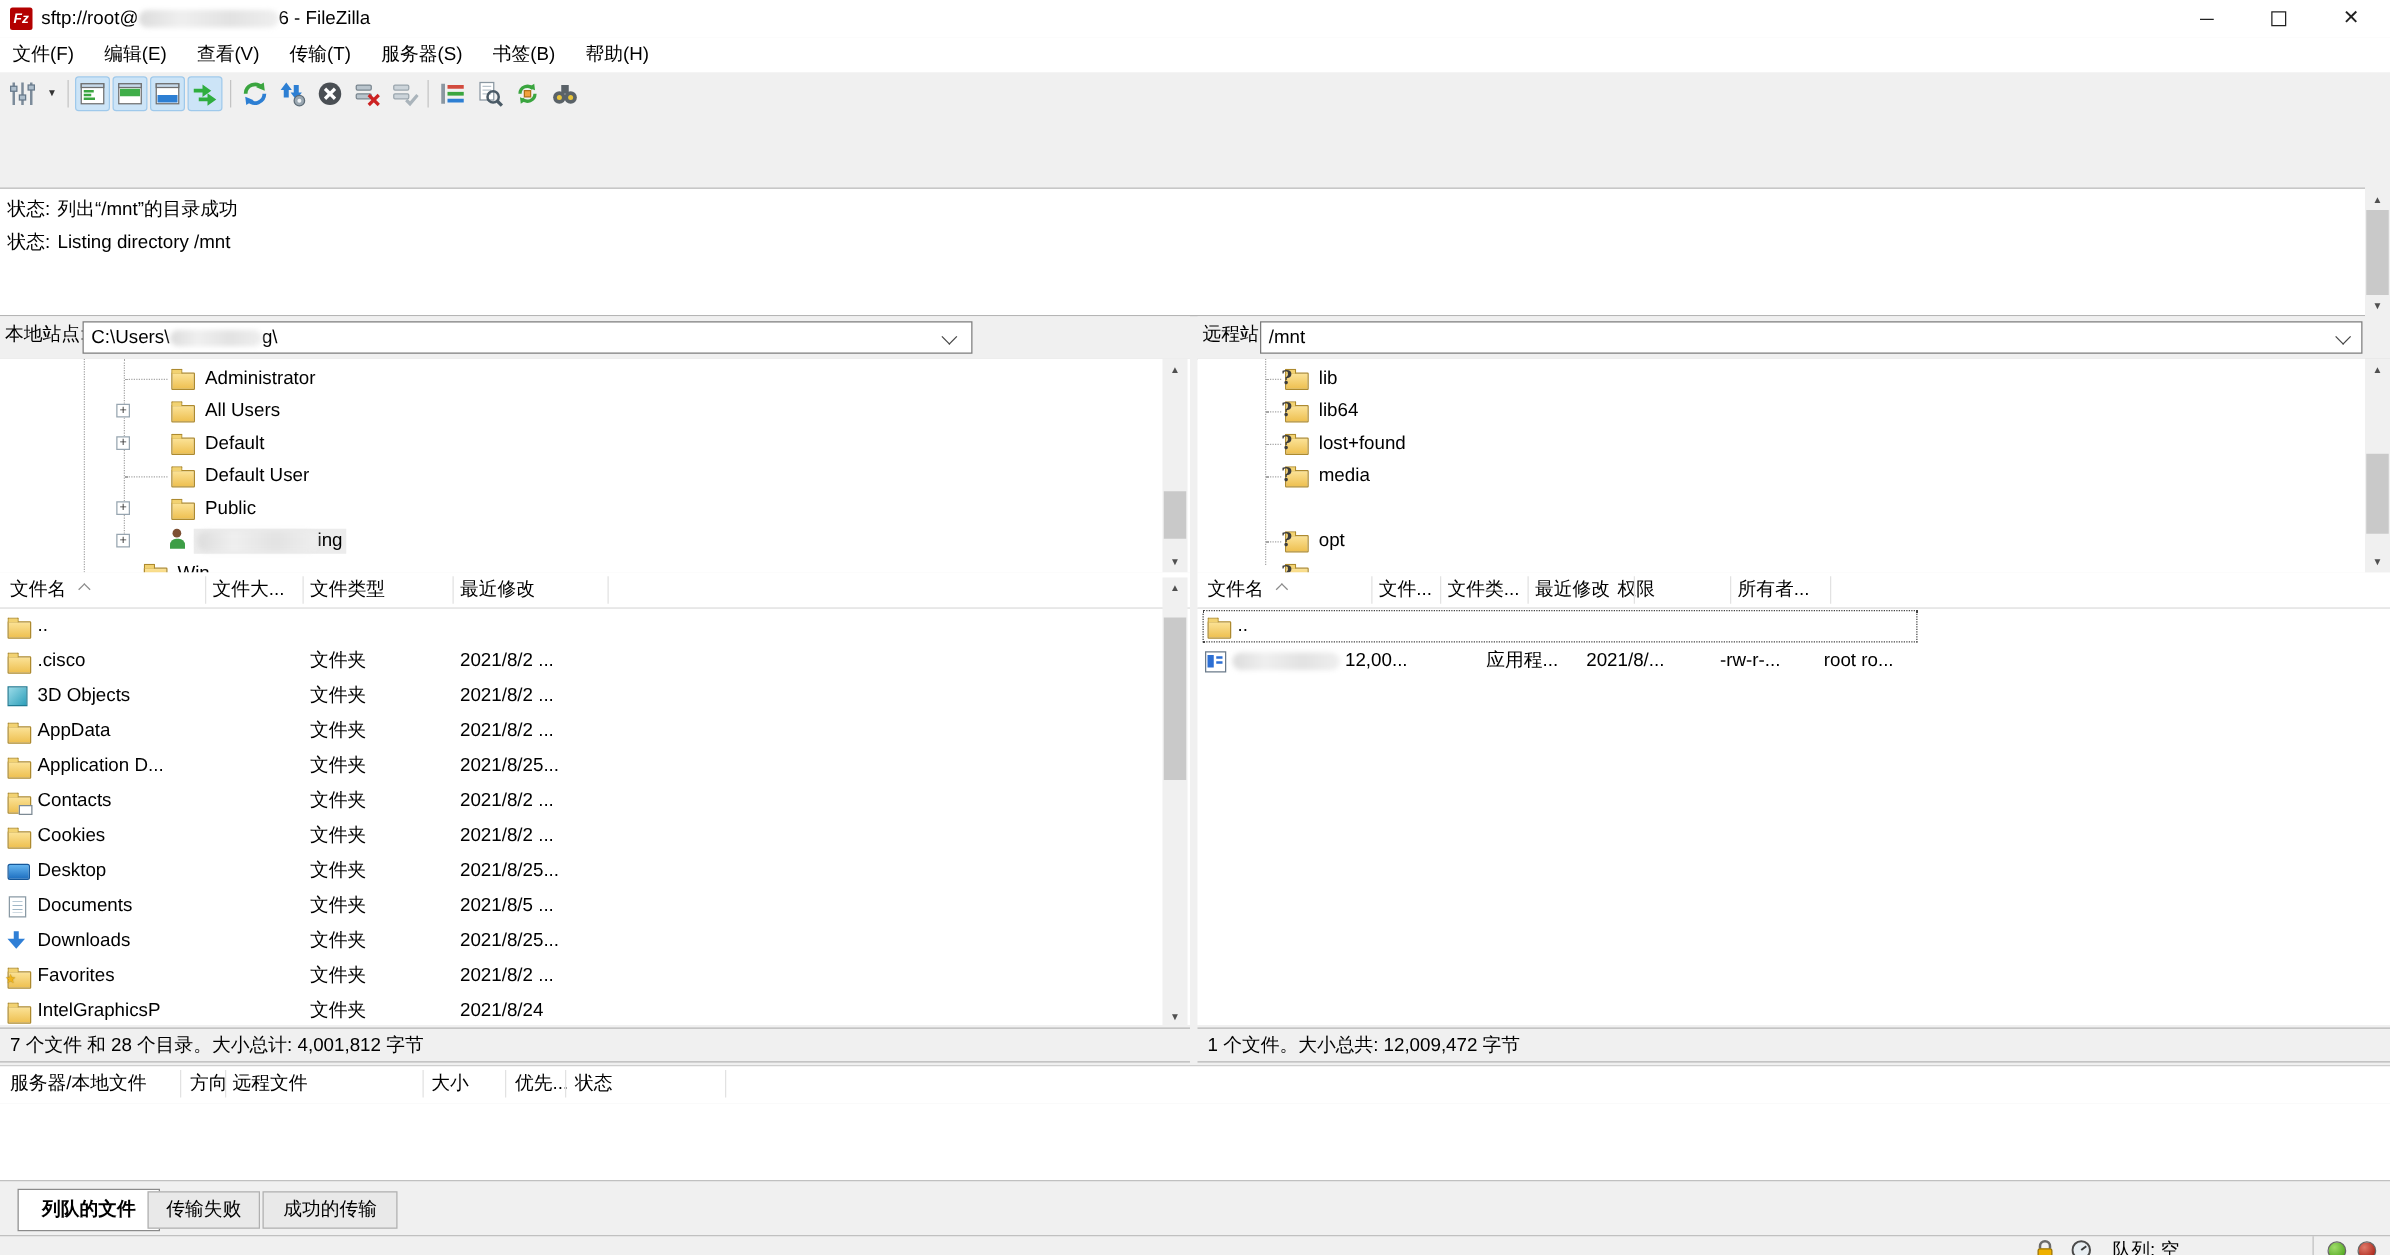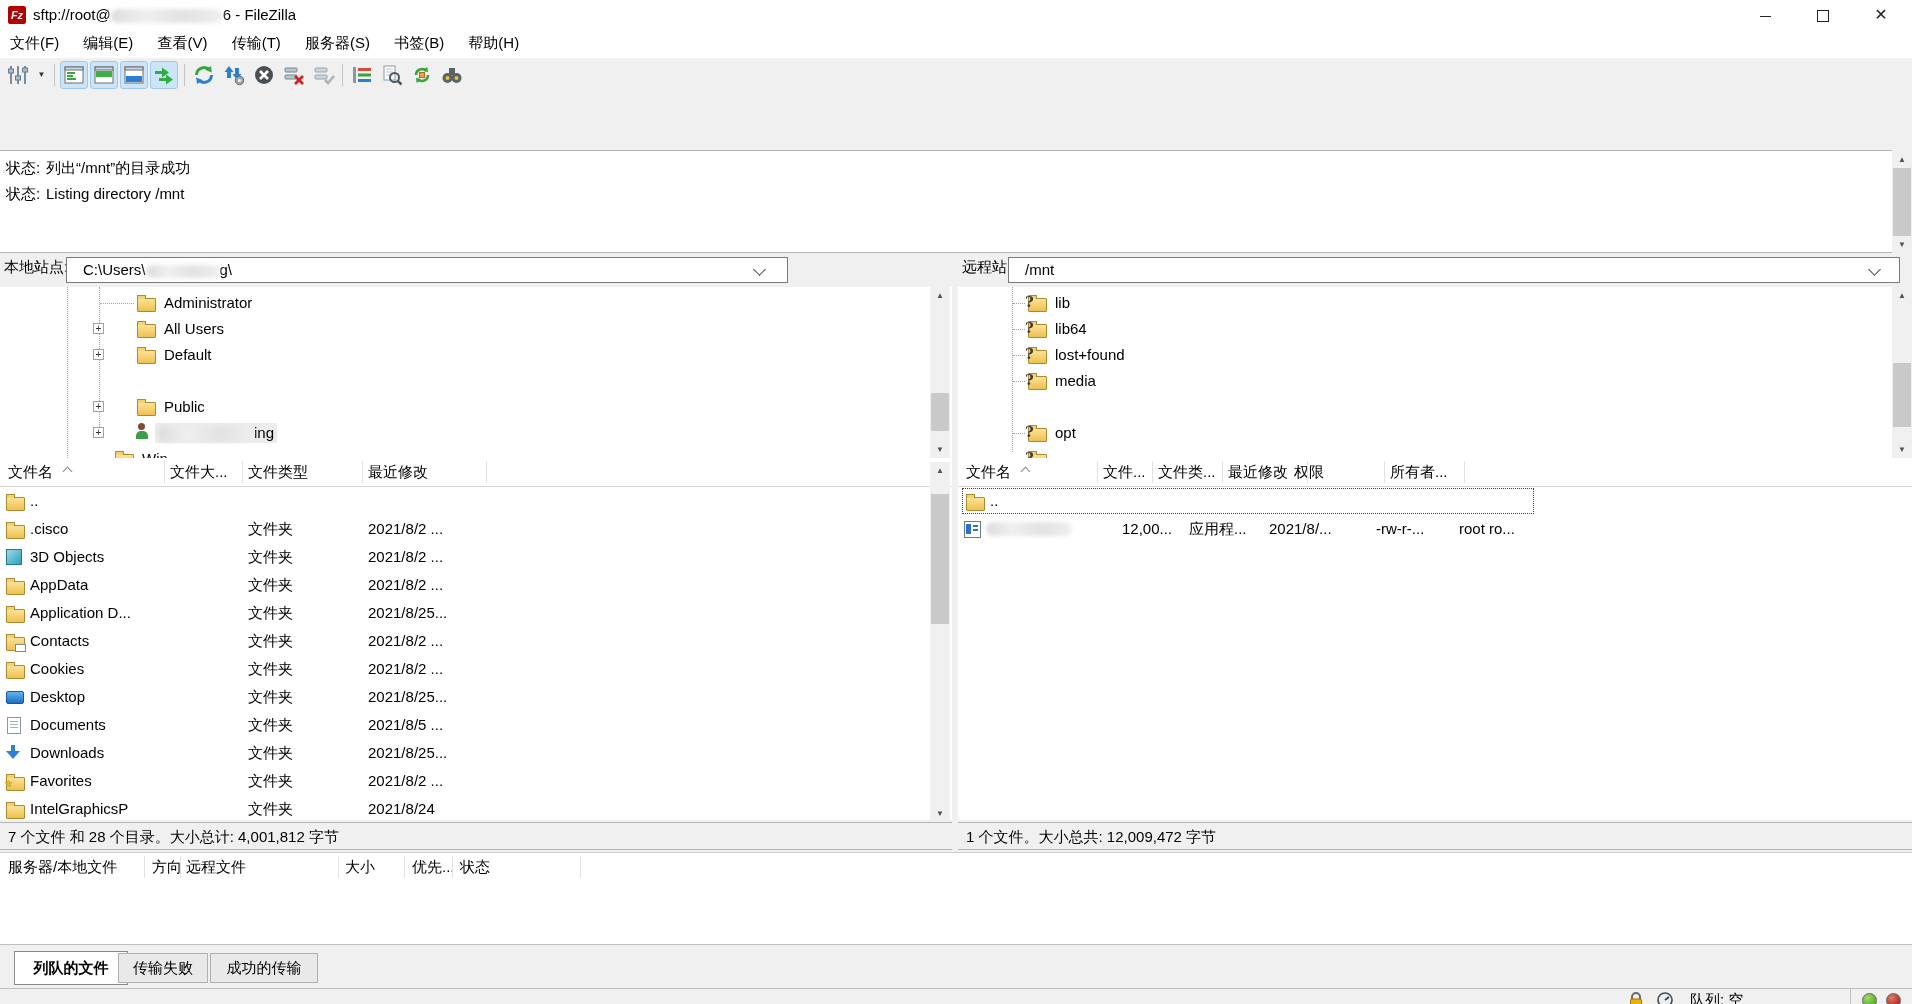--- a/index.html
+++ b/index.html
@@ -33,21 +33,21 @@
   .blur{display:inline-block;vertical-align:middle;border-radius:7px;
         background:linear-gradient(90deg,#dcdcdc,#efefef 30%,#e2e2e2 65%,#efefef);filter:blur(2px)}
   
   .log{left:0;top:150px;width:1892px;height:103px;background:#fff;border-top:1px solid #b5b5b5;
        border-bottom:1px solid #b5b5b5;padding:4px 0 0 0;box-sizing:border-box}
   .logline{height:26px;line-height:26px;padding-left:6px;white-space:nowrap}
   .logpre{display:inline-block;min-width:40px}
   
   .sitebar{position:absolute;height:34px;background:#f0f0f0}
   .combo{position:absolute;background:#fff;border:1px solid #7a7a7a;height:24px;line-height:24px;
-         padding-left:16px;white-space:nowrap}
+         padding-left:6px;white-space:nowrap}
   .chev{position:absolute;width:8px;height:8px;border-right:1.5px solid #444;border-bottom:1.5px solid #444;
         transform:rotate(45deg)}
   
   .treepane{position:absolute;background:#fff;overflow:hidden}
   .trow{position:absolute;height:26px;width:100%}
   .expander{position:absolute;top:7px;width:11px;height:11px;background:#fff;border:1px solid #97a5b0;
             font-size:10px;line-height:9px;text-align:center;color:#333;box-sizing:border-box}
   .tlabel{position:absolute;top:3px;height:20px;line-height:20px;white-space:nowrap}
   .sel{background:#ececec;padding:0 3px}
   .dotv{position:absolute;width:1px;border-left:1px dotted #a7a7a7}
@@ -312,20 +312,25 @@
   <div class="trow" style="top:29px">
     <span class="expander" style="left:93px">+</span>
     <span class="abs i-folder" style="left:137px;top:5px"></span>
     <span class="tlabel" style="left:164px">All Users</span>
   </div>
   <div class="trow" style="top:55px">
     <span class="expander" style="left:93px">+</span>
     <span class="abs i-folder" style="left:137px;top:5px"></span>
     <span class="tlabel" style="left:164px">Default</span>
   </div>
+  <div class="trow" style="top:81px">
+    <div class="doth" style="left:100px;top:13px;width:34px"></div>
+    <span class="abs i-folder" style="left:137px;top:5px"></span>
+    <span class="tlabel" style="left:164px">Default User</span>
+  </div>
   <div class="trow" style="top:107px">
     <span class="expander" style="left:93px">+</span>
     <span class="abs i-folder" style="left:137px;top:5px"></span>
     <span class="tlabel" style="left:164px">Public</span>
   </div>
   <div class="trow" style="top:133px">
     <span class="expander" style="left:93px">+</span>
     <span class="abs i-user" style="left:134px;top:3px"></span>
     <span class="tlabel sel" style="left:155px"><span class="blur" style="width:96px;height:16px"></span><span>ing</span></span>
   </div>
@@ -486,21 +491,21 @@
 
 <div class="listpane" style="left:958px;top:487px;width:954px;height:333px">
   <div class="lrow" style="top:0">
     <span class="abs" style="left:4px;top:1px;width:570px;height:24px;border:1px dotted #444"></span>
     <span class="abs i-folder" style="left:8px;top:7px"></span>
     <span class="cell" style="left:32px">..</span>
   </div>
   <div class="lrow" style="top:28px">
     <span class="abs i-app" style="left:6px;top:6px"></span>
     <span class="blur abs" style="left:28px;top:7px;width:86px;height:14px"></span>
-    <span class="cell" style="left:118px;width:96px;text-align:right">12,00...</span>
+    <span class="cell" style="left:118px;width:96px;">12,00...</span>
     <span class="cell" style="left:231px">应用程...</span>
     <span class="cell" style="left:311px">2021/8/...</span>
     <span class="cell" style="left:418px">-rw-r-...</span>
     <span class="cell" style="left:501px">root ro...</span>
   </div>
 </div>
 
 <div class="pstatus abs" style="left:0;top:822px;width:952px">7 个文件 和 28 个目录。大小总计: 4,001,812 字节</div>
 <div class="pstatus abs" style="left:958px;top:822px;width:954px">1 个文件。大小总共: 12,009,472 字节</div>
 

